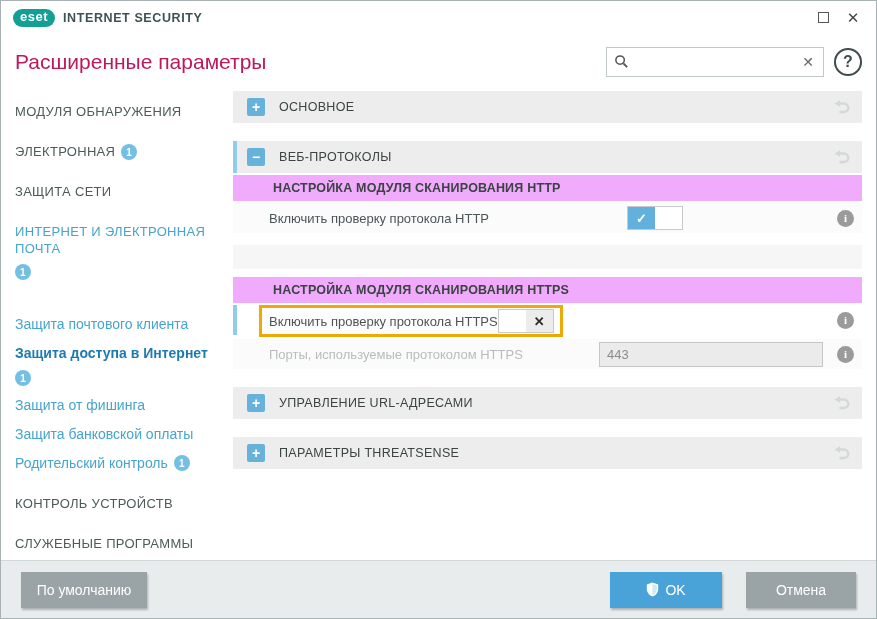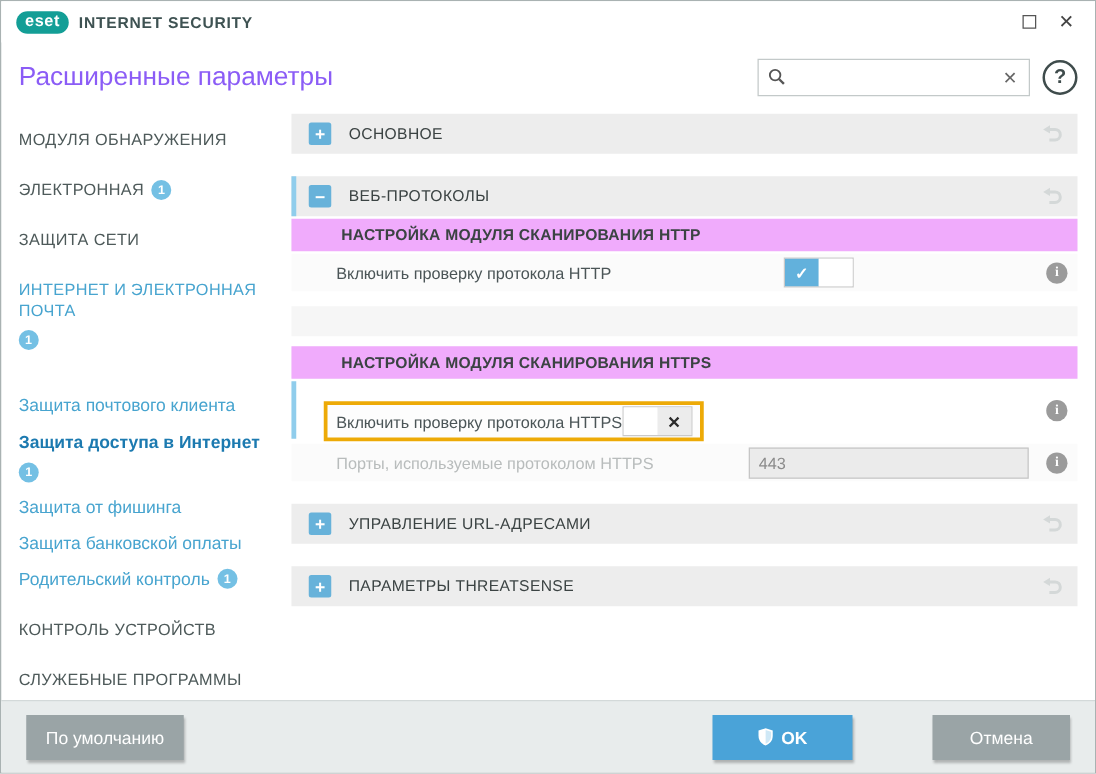--- a/index.html
+++ b/index.html
@@ -38,21 +38,21 @@
     color: #444; cursor: pointer; font-size: 14px;
   }
   .maximize-glyph { width: 11px; height: 11px; border: 1.5px solid #555; display: inline-block; }
   .close-glyph { font-size: 15px; color: #444; line-height: 1; }
 
   
   .page-header {
     height: 55px; display: flex; align-items: center;
     padding: 0 14px; flex: 0 0 auto;
   }
-  .page-title { color: #8b5cf6; font-size: 21px; font-weight: 400; }
+  .page-title { color: #be185d; font-size: 21px; font-weight: 400; }
   .header-spacer { flex: 1; }
   .search-box {
     width: 218px; height: 30px; border: 1px solid #c3c9c9; background: #fff;
     display: flex; align-items: center; padding: 0 7px; margin-right: 10px;
   }
   .search-box input {
     border: none; outline: none; flex: 1; font-size: 13px; min-width: 0;
     font-family: "Liberation Sans", sans-serif; color: #333; background: transparent;
   }
   .search-clear { color: #666; font-size: 14px; cursor: pointer; padding: 0 2px; }
@@ -131,21 +131,21 @@
   .toggle .half { width: 50%; height: 100%; display: flex; align-items: center; justify-content: center; font-size: 13px; font-weight: bold; }
   .toggle.on .half.left { background: #62b1dc; color: #fff; }
   .toggle.on .half.right { background: #fff; }
   .toggle.off .half.left { background: #fff; }
   .toggle.off .half.right { background: #ececec; color: #2b2b2b; }
 
   .toggle-area { width: 210px; display: flex; align-items: center; flex: 0 0 auto; }
 
   
   .hl-row {
-    margin-top: 18px; position: relative;
+    margin-top: 2px; position: relative;
     border: 3px solid #edaa07; background: #fdfdfd;
     margin-left: 26px; margin-right: 146px;
     height: 32px; display: flex; align-items: center; padding-left: 7px; padding-right: 6px;
   }
   .hl-wrap { position: relative; display: flex; align-items: center; }
   .hl-wrap::before {
     content: ""; position: absolute; left: 0; top: 2px; bottom: 2px; width: 4px; background: #90cdec;
   }
   .hl-info { position: absolute; right: 8px; }
 
@@ -158,32 +158,32 @@
 
   .ports-input {
     width: 224px; height: 25px; border: 1px solid #c6c6c6; background: #ebebeb;
     color: #8b8b8b; font-size: 13px; padding: 0 7px;
     font-family: "Liberation Sans", sans-serif; flex: 0 0 auto; margin-right: 14px;
   }
 
   
   .footer {
     height: 58px; background: #e8ecec; border-top: 1px solid #d3d9d9;
-    display: flex; align-items: center; padding: 0 20px; flex: 0 0 auto; gap: 40px;
+    display: flex; align-items: center; padding: 0 20px; flex: 0 0 auto;
   }
   .btn {
     height: 36px; border: none; cursor: pointer; font-size: 14px;
     font-family: "Liberation Sans", sans-serif; color: #fff;
     display: flex; align-items: center; justify-content: center;
     box-shadow: 1px 2px 2px rgba(0,0,0,.25);
   }
   .btn-gray { background: #9aa4a6; }
   .btn-blue { background: #4aa3d8; gap: 6px; }
   .btn-default { width: 126px; }
-  .btn-ok { width: 112px; margin-left: auto; font-weight: bold; }
+  .btn-ok { width: 112px; margin-left: auto; }
   .btn-cancel { width: 110px; margin-left: 24px; }
   .shield { width: 13px; height: 15px; }
 </style>
 </head>
 <body>
 
 <div class="window">
 
   <div class="titlebar">
     <span class="eset-logo"><span>eset</span></span>

